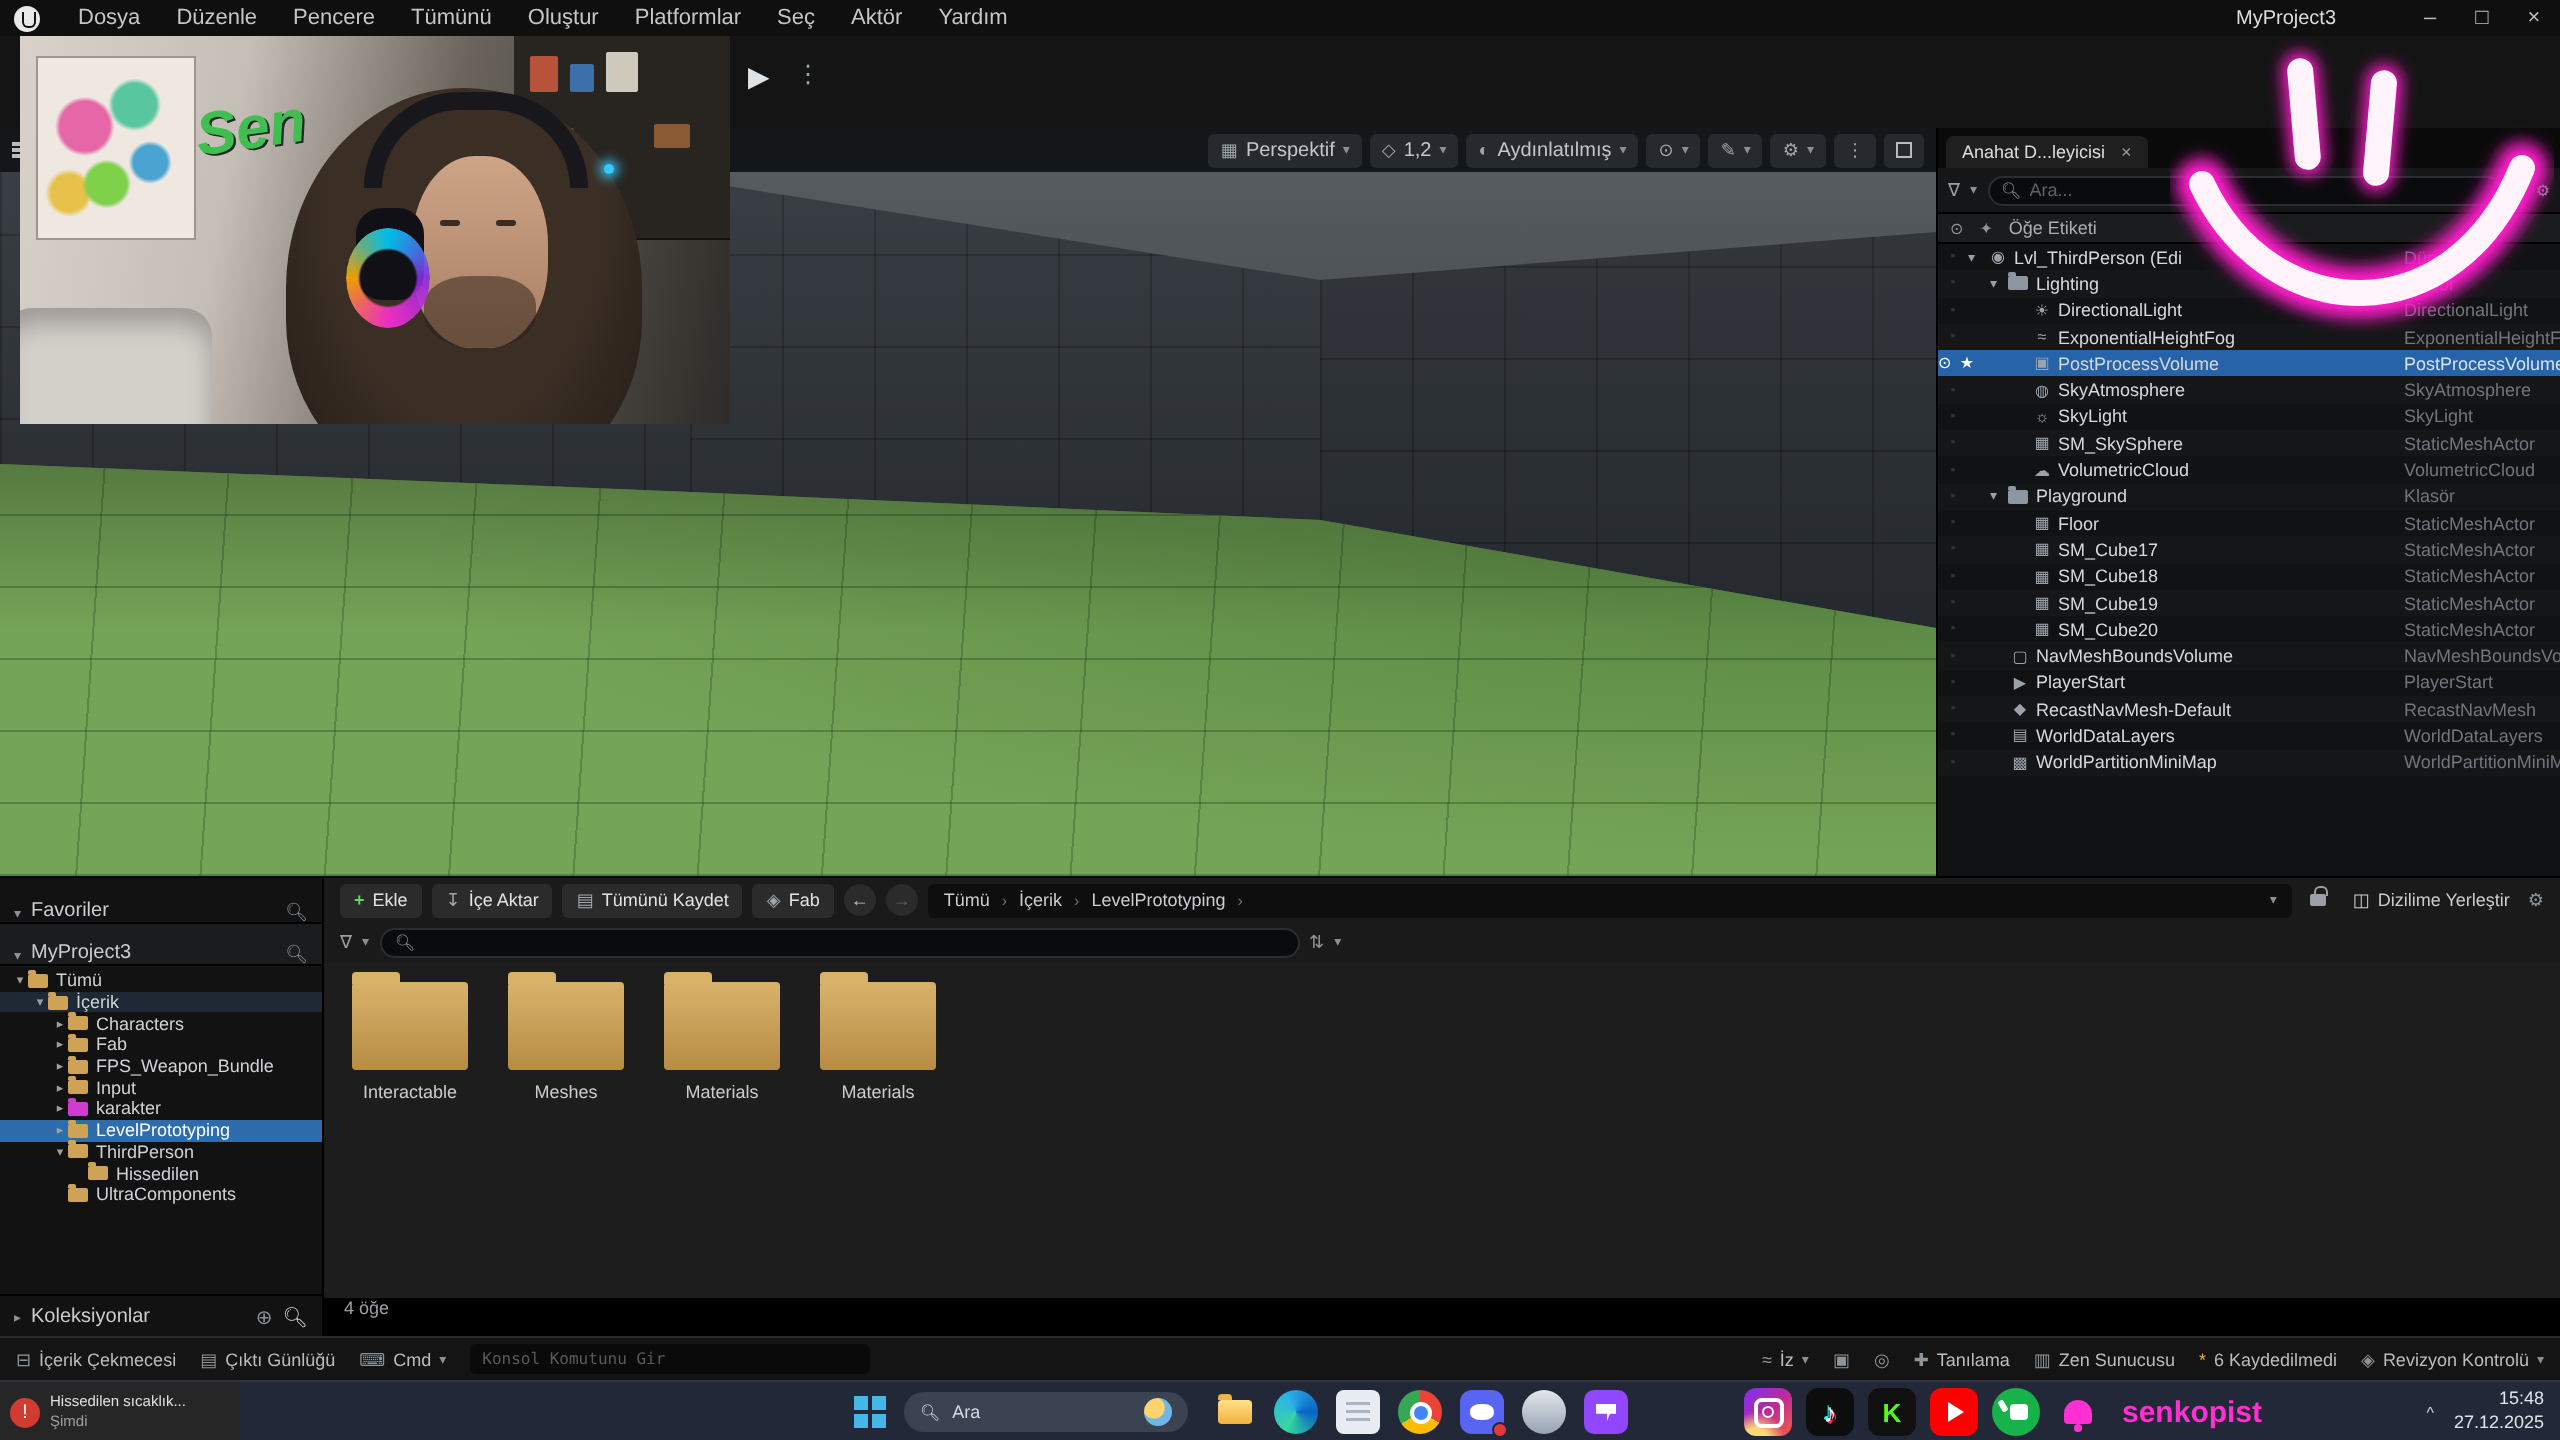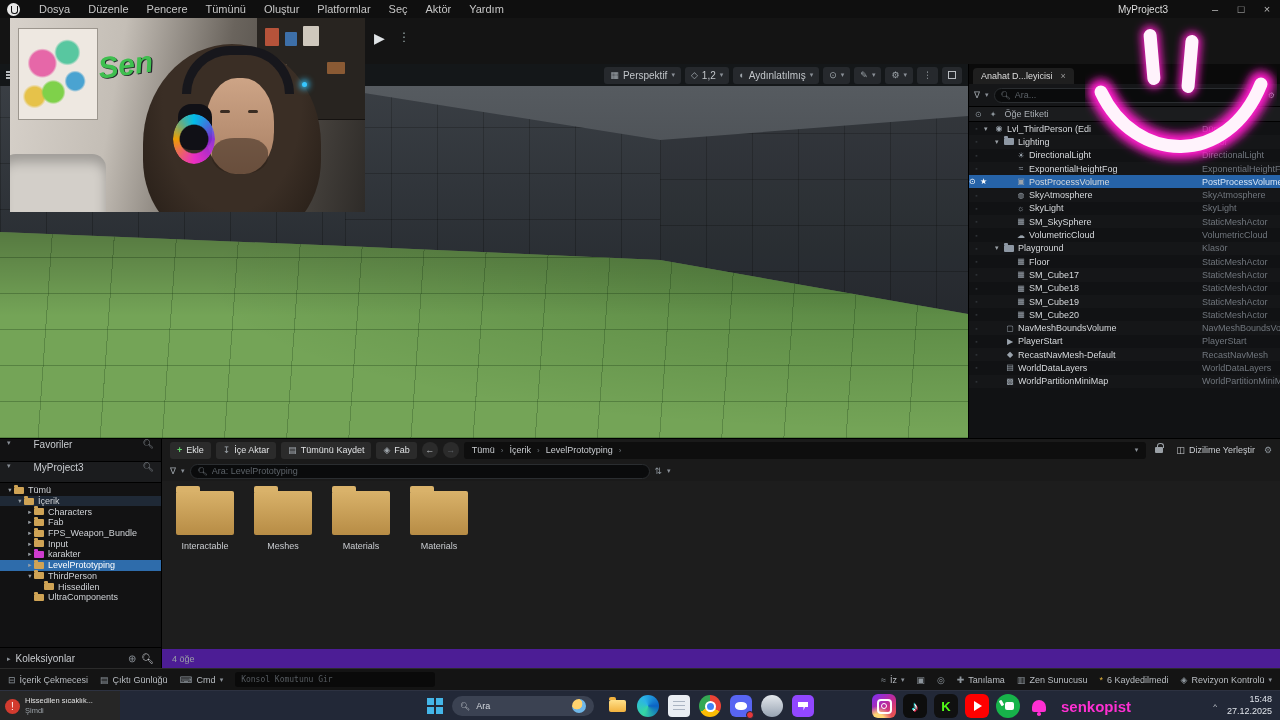--- a/index.html
+++ b/index.html
@@ -65,21 +65,21 @@
   .ol-type{width:78px;flex:none;overflow:hidden;color:#70767d}
   .ol-row.selected .ol-type{color:#d5e4f6}
   .mini-folder{display:inline-block;width:10px;height:7px;background:#8d97a3;border-radius:1px;position:relative;margin-right:4px;flex:none}
   .mini-folder::before{content:"";position:absolute;top:-2px;left:0;width:4px;height:2px;background:inherit;border-radius:1px 1px 0 0}
   .mini-folder.gold{background:#cfa355}
   .mini-folder.magenta{background:#cf3ccf}
 
   
   #cb{position:absolute;left:0;top:438px;width:1280px;height:230px;background:#1a1a1a;border-top:1px solid #000}
   #cb-side{position:absolute;left:0;top:0;width:162px;height:230px;background:#121213;border-right:1px solid #000;display:flex;flex-direction:column;font-size:10px}
-  .side-hdr{height:22px;display:flex;align-items:flex-start;padding:0 7px;gap:23px;color:#c9ccd0}
+  .side-hdr{height:22px;display:flex;align-items:flex-end;padding:0 7px;gap:5px;color:#c9ccd0}
   .side-hdr.project{background:#1b1c1e;border-top:1px solid #000;border-bottom:1px solid #000}
   .side-hdr .mag{margin-left:auto;color:#8a9097;font-size:9px}
   #cb-tree{flex:1;padding-top:2px;font-size:9px;overflow:hidden}
   .tree-row{height:10.7px;display:flex;align-items:center;white-space:nowrap}
   .tree-row.selected{background:#2e6cab;color:#fff}
   .tree-row.secondary{background:rgba(70,110,160,.25)}
   .tree-arrow{width:8px;flex:none;color:#9aa0a6;font-size:6.5px;text-align:center}
   .tree-label{overflow:hidden}
   #cb-collections{height:22px;border-top:1px solid #000;display:flex;align-items:center;padding:0 7px;gap:5px;color:#c9ccd0}
   #cb-collections .plus{margin-left:auto;color:#8a9097}
@@ -96,21 +96,21 @@
   .mini-lock{width:8px;height:6px;background:#9aa0a6;border-radius:1px;position:relative;margin:0 4px}
   .mini-lock::before{content:"";position:absolute;left:1.5px;top:-4px;width:5px;height:4px;border:1.2px solid #9aa0a6;border-bottom:none;border-radius:3px 3px 0 0}
   .dock-btn{display:flex;align-items:center;gap:4px;font-size:9px;color:#c9ccd0;padding:0 4px}
   .cb-row2{height:20px;display:flex;align-items:center;gap:5px;padding:0 8px}
   .cb-search{flex:1;height:15px;background:#0a0b0c;border:1px solid #2a2d30;border-radius:8px;display:flex;align-items:center;padding:0 7px;gap:4px;max-width:460px}
   .cb-content{flex:1;display:flex;align-items:flex-start;gap:8px;padding:10px 8px;background:#1d1d1d}
   .tile{width:70px;display:flex;flex-direction:column;align-items:center;gap:6px}
   .folder-shape{width:58px;height:44px;background:linear-gradient(#d9b26a,#b78c45);border-radius:2px;position:relative}
   .folder-shape::before{content:"";position:absolute;top:-5px;left:0;width:24px;height:6px;background:#d9b26a;border-radius:2px 2px 0 0}
   .tile-label{font-size:9px;color:#c9ccd0;text-align:center}
-  .cb-status{height:20px;display:flex;align-items:center;padding:0 10px;font-size:9px;color:#9aa0a6;background:#4c1d95}
+  .cb-status{height:20px;display:flex;align-items:flex-start;padding:0 10px;font-size:9px;color:#9aa0a6;background:#000000}
 
   
   #statusbar{position:absolute;left:0;top:668px;width:1280px;height:22px;background:#141414;border-top:1px solid #2b2b2b;display:flex;align-items:center;font-size:9px;color:#b9bdc2;gap:12px;padding:0 8px}
   .sb-item{display:flex;align-items:center;gap:4px;white-space:nowrap}
   .sb-g{color:#8d959c;font-size:9px}
   #console-input-wrap{width:200px;height:15px;background:#0a0a0a;border-radius:3px;display:flex;align-items:center;padding:0 6px}
   #console-input{font-family:Liberation Serif, serif;font-size:8px;color:#777}
   #console-input::placeholder{color:#565b60;font-family:"DejaVu Sans Mono",monospace}
   .sb-right{margin-left:auto;display:flex;align-items:center;gap:12px}
 
@@ -566,21 +566,20 @@
         <span class="g">◫</span>
         <span>Dizilime Yerleştir</span>
       </div>
       <span class="sb-g">⚙</span>
     </div>
     <div class="cb-row2">
       <span class="funnel">∇</span>
       <span class="caret">▾</span>
       <div class="cb-search">
         <span class="mini-ico">🔍︎</span>
-        <input placeholder="Ara: LevelPrototyping" style="">
       </div>
       <span class="sb-g">⇅</span>
       <span class="caret">▾</span>
     </div>
     <div class="cb-content" id="cb-tiles">
         <div class="tile">
           <div class="folder-shape"></div>
           <div class="tile-label">Interactable</div>
         </div>
         <div class="tile">

